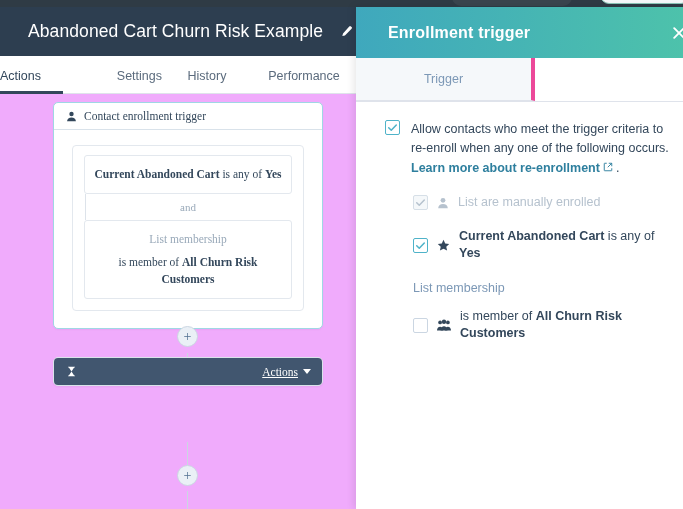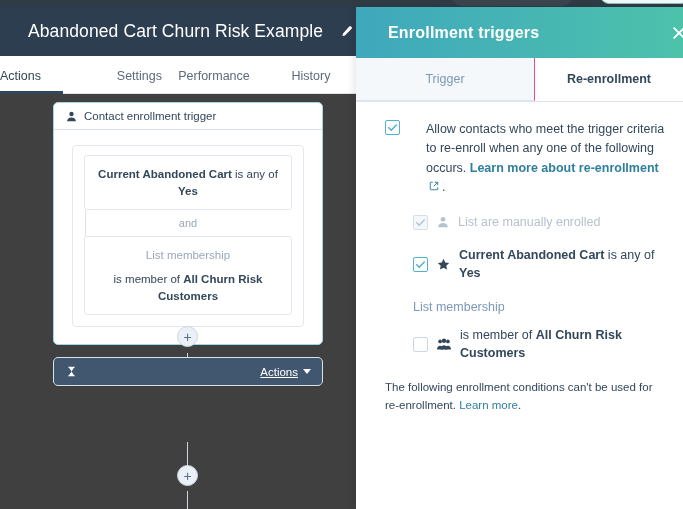--- a/index.html
+++ b/index.html
@@ -57,21 +57,21 @@
   .app-tab.t2 { width: 104px; text-align: center; }
   .app-tab.t3 { width: 90px; text-align: center; }
   .app-tab.active::after {
     content: ""; position: absolute; left: 0; right: 0; bottom: -1px;
     height: 3px; background: #33475b;
   }
   .app-tab.t0.active::after { left: 0; width: 63px; }
 
   
   .canvas {
-    position: relative; height: 415px; background: #404040; overflow: hidden;
+    position: relative; height: 415px; background: #f0abfc; overflow: hidden; font-family: Liberation Serif, serif;
   }
   .connector {
     position: absolute; left: 187px; width: 1px; background: #cbd6e2;
   }
   .plus-node {
     position: absolute; left: 177px; width: 21px; height: 21px;
     border-radius: 50%; background: #eaf0f6; border: 1px solid #cbd6e2;
     display: flex; align-items: center; justify-content: center;
     color: #516f90; font-size: 14px; line-height: 1; cursor: pointer;
   }
@@ -156,30 +156,30 @@
   .panel-tabs {
     height: 44px; display: flex; background: #ffffff;
     border-bottom: 1px solid #dfe3eb;
   }
   .panel-tab {
     flex: 0 0 179px; display: flex; align-items: center; justify-content: center;
     font-size: 12.5px; cursor: pointer;
   }
   .panel-tab.tab-trigger {
     flex: 0 0 179px; background: #f5f8fa; color: #7c98b6;
-    border-right: 1px solid #ec4899; border-bottom: 1px solid #dfe3eb;
+    border-right: 4px solid #ec4899; border-bottom: 1px solid #dfe3eb;
   }
   .panel-tab.tab-reenroll {
     flex: 1 1 auto; background: #ffffff; color: #33475b; font-weight: bold;
     border-bottom: 1px solid transparent;
   }
   .panel-body { padding: 18px 0 0 0; }
 
   .row-main {
-    display: flex; gap: 26px; padding: 0 10px 0 29px;
+    display: flex; gap: 11px; padding: 0 10px 0 29px;
   }
   .row-main .txt {
     font-size: 12.5px; color: #33475b; line-height: 1.55; padding-top: 0px;
   }
   .link {
     color: #2e7f9e; font-weight: bold; text-decoration: none; cursor: pointer;
   }
   .link-plain { color: #2e7f9e; text-decoration: none; cursor: pointer; }
 
   .sub-row {
@@ -232,25 +232,25 @@
       </span>
     </div>
 
     <div class="app-tabs">
       <div class="app-tab t0 active">
         <span>Actions</span>
       </div>
       <div class="app-tab t1">
         <span>Settings</span>
       </div>
+      <div class="app-tab t3">
+        <span>History</span>
+      </div>
       <div class="app-tab t2">
         <span>Performance</span>
-      </div>
-      <div class="app-tab t3">
-        <span>History</span>
       </div>
     </div>
 
     <div class="canvas">
 
       <div class="connector" style="top:210px;height:28px;"></div>
       <div class="connector" style="top:259px;height:6px;"></div>
       <div class="connector" style="top:348px;height:28px;"></div>
       <div class="connector" style="top:397px;height:20px;"></div>
 
@@ -307,34 +307,31 @@
       <div class="plus-node" style="top:371px;">
         <span>+</span>
       </div>
 
     </div>
   </div>
 
   <div class="panel">
 
     <div class="panel-head">
-      <span class="panel-title">Enrollment triggers</span>
+      <span class="panel-title">Enrollment trigger</span>
       <span class="panel-close">
         <svg width="16" height="16" viewBox="0 0 16 16" aria-hidden="true">
           <path d="M3.2 3.2 12.8 12.8M12.8 3.2 3.2 12.8" stroke="#ffffff" stroke-width="1.9" stroke-linecap="round"></path>
         </svg>
       </span>
     </div>
 
     <div class="panel-tabs">
       <div class="panel-tab tab-trigger">
         <span>Trigger</span>
-      </div>
-      <div class="panel-tab tab-reenroll">
-        <span>Re-enrollment</span>
       </div>
     </div>
 
     <div class="panel-body">
 
       <div class="row-main">
         <span class="cb on">
           <svg width="11" height="11" viewBox="0 0 16 16" aria-hidden="true">
             <path d="M2.5 8.4 6.2 12 13.5 4.3" stroke="#4fb3c9" stroke-width="2.2" fill="none" stroke-linecap="round" stroke-linejoin="round"></path>
           </svg>
@@ -390,21 +387,17 @@
             <circle cx="14" cy="4" r="2.4" fill="#33475b"></circle>
             <circle cx="9" cy="3.2" r="2.8" fill="#33475b"></circle>
             <path d="M0 14.5c0-3 1.8-5 4-5s4 2 4 5z" fill="#33475b"></path>
             <path d="M10 14.5c0-3 1.8-5 4-5s4 2 4 5z" fill="#33475b"></path>
             <path d="M4.6 14.5c0-3.3 2-5.5 4.4-5.5s4.4 2.2 4.4 5.5z" fill="#33475b"></path>
           </svg>
         </span>
         <span><span>is member of </span><b>All Churn Risk Customers</b></span>
       </div>
 
-      <div class="note">
-        <span>The following enrollment conditions can't be used for re-enrollment.</span>
-        <a class="link-plain">Learn more</a><span>.</span>
-      </div>
 
     </div>
   </div>
 
 </div>
 
 </body></html>

